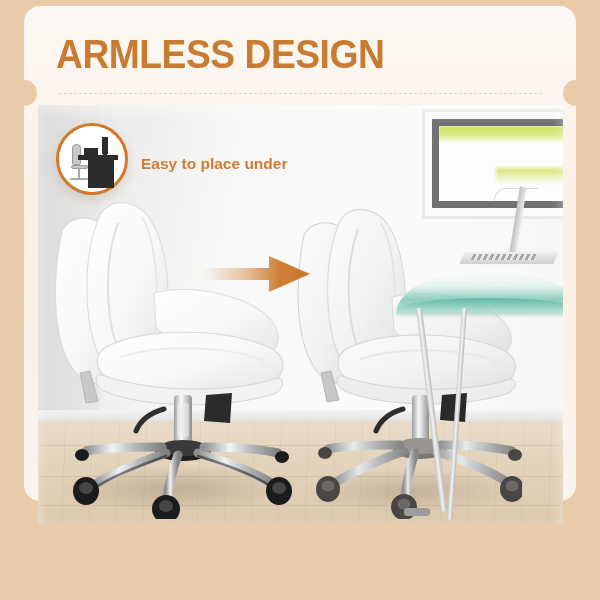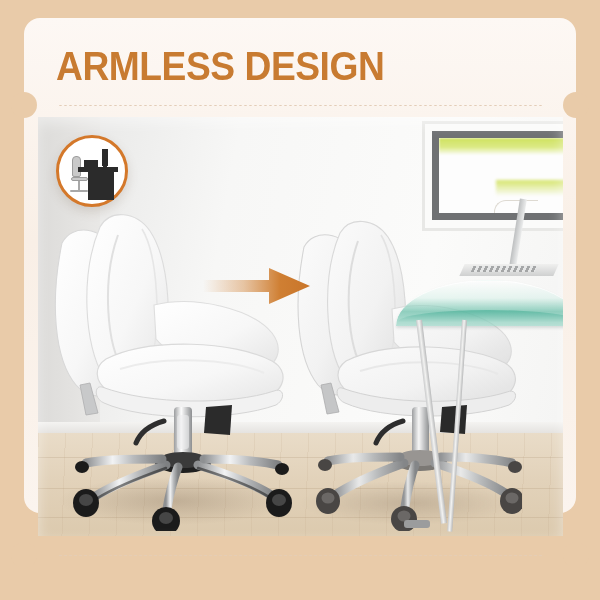--- a/index.html
+++ b/index.html
@@ -7,21 +7,21 @@
   body {
     font-family:"Liberation Sans", sans-serif;
     background:#e9cba9;
     overflow:hidden;
     position:relative;
   }
 
   
   #ticket-card{
     position:absolute;
-    left:24px; top:18px;
+    left:24px; top:6px;
     width:552px; height:495px;
     background:linear-gradient(180deg,#fdf8f4 0%,#f9efe6 45%,#fbf4ee 100%);
     border-radius:16px;
   }
 
   
   .notch{
     position:absolute;
     width:26px;height:26px;
     background:#e9cba9;
@@ -482,17 +482,18 @@
         <div class="chair-legs"></div>
         <div class="monitor-screen"></div>
         <div class="monitor-stand"></div>
         <div class="books"></div>
         <div class="desk-top"></div>
         <div class="desk-body"></div>
       </div>
     </div>
 
     <div id="caption">
+      <div>Easy to place under</div>
     </div>
 
     <div class="photo-vignette"></div>
   </div>
 </div>
 
 </body></html>

